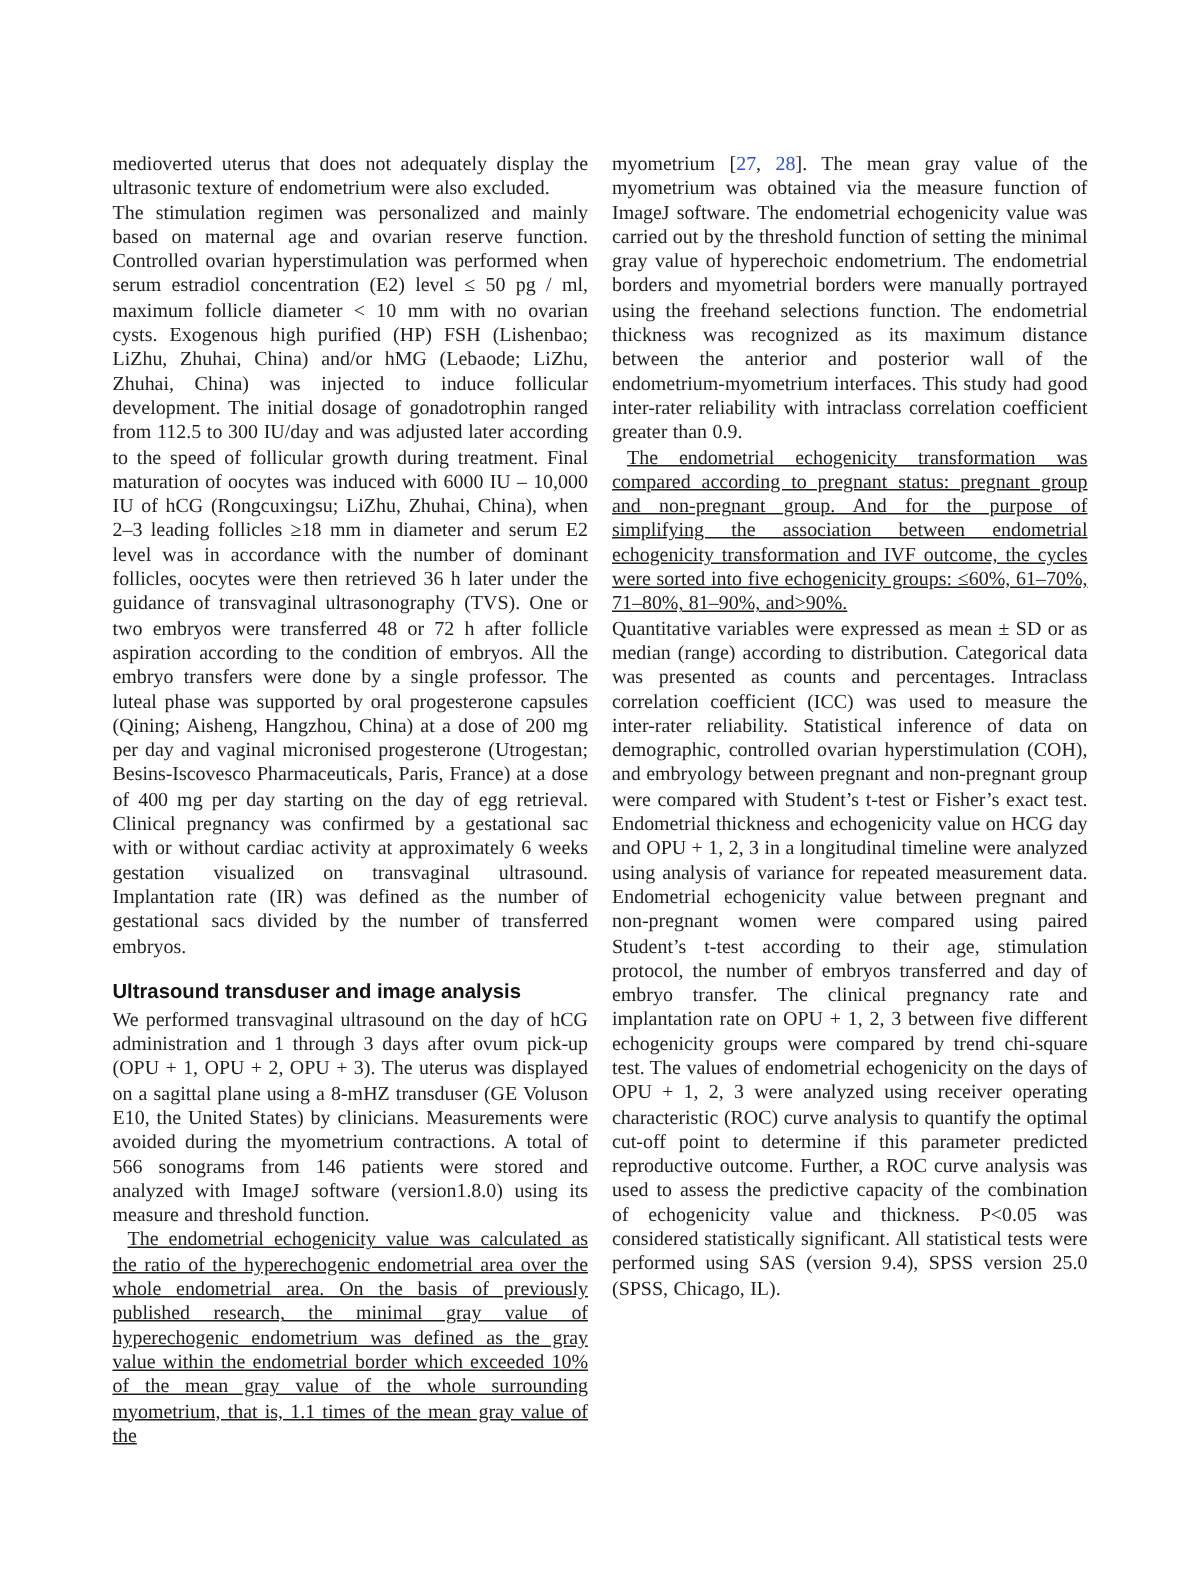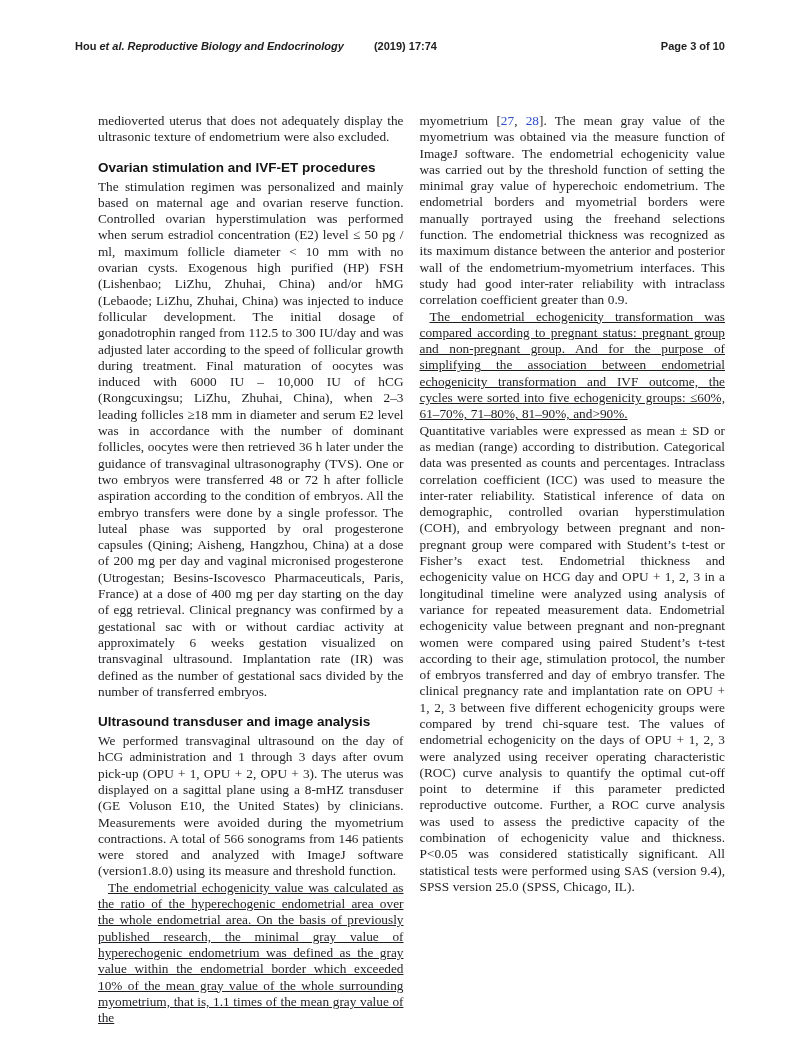--- a/index.html
+++ b/index.html
@@ -25,21 +25,20 @@
     font-size: 11px;
     font-weight: bold;
     color: #232023;
   }
   .rh-left em { font-style: italic; font-weight: bold; }
   .rh-cite { font-style: normal; margin-left: 30px; font-weight: bold; }
   .columns {
     display: flex;
     column-gap: 16px;
     margin-top: 61px;
-    margin-left: 23px;
   }
   .col { width: 317px; }
   .body-para {
     font-family: "Liberation Serif", "DejaVu Serif", serif;
     font-size: 13.3px;
     line-height: 16.3px;
     text-align: justify;
     margin: 0;
     hyphens: auto;
     -webkit-hyphens: auto;
@@ -57,31 +56,24 @@
   .ref-link {
     color: var(--link-color, #3050c8);
     text-decoration: none;
     cursor: pointer;
   }
 </style>
 </head>
 <body>
 
 <div class="page">
-  <header class="running-head">
-    <div class="rh-left">
-      <span>Hou </span><em>et al. </em><em>Reproductive Biology and Endocrinology</em><span class="rh-cite">(2019) 17:74</span>
-    </div>
-    <div class="rh-right">Page 3 of 10</div>
-  </header>
 
   <main class="columns">
     <section class="col">
         <p class="body-para">medioverted uterus that does not adequately display the ultrasonic texture of endometrium were also excluded.</p>
-        <h2 class="sec-heading">Ovarian stimulation and IVF-ET procedures</h2>
         <p class="body-para">The stimulation regimen was personalized and mainly based on maternal age and ovarian reserve function. Controlled ovarian hyperstimulation was performed when serum estradiol concentration (E2) level ≤ 50 pg / ml, maximum follicle diameter &lt; 10 mm with no ovarian cysts. Exogenous high purified (HP) FSH (Lishenbao; LiZhu, Zhuhai, China) and/or hMG (Lebaode; LiZhu, Zhuhai, China) was injected to induce follicular development. The initial dosage of gonadotrophin ranged from 112.5 to 300 IU/day and was adjusted later according to the speed of follicular growth during treatment. Final maturation of oocytes was induced with 6000 IU – 10,000 IU of hCG (Rongcuxingsu; LiZhu, Zhuhai, China), when 2–3 leading follicles ≥18 mm in diameter and serum E2 level was in accordance with the number of dominant follicles, oocytes were then retrieved 36 h later under the guidance of transvaginal ultrasonography (TVS). One or two embryos were transferred 48 or 72 h after follicle aspiration according to the condition of embryos. All the embryo transfers were done by a single professor. The luteal phase was supported by oral progesterone capsules (Qining; Aisheng, Hangzhou, China) at a dose of 200 mg per day and vaginal micronised progesterone (Utrogestan; Besins-Iscovesco Pharmaceuticals, Paris, France) at a dose of 400 mg per day starting on the day of egg retrieval. Clinical pregnancy was confirmed by a gestational sac with or without cardiac activity at approximately 6 weeks gestation visualized on transvaginal ultrasound. Implantation rate (IR) was defined as the number of gestational sacs divided by the number of transferred embryos.</p>
         <h2 class="sec-heading">Ultrasound transduser and image analysis</h2>
         <p class="body-para">We performed transvaginal ultrasound on the day of hCG administration and 1 through 3 days after ovum pick-up (OPU + 1, OPU + 2, OPU + 3). The uterus was displayed on a sagittal plane using a 8-mHZ transduser (GE Voluson E10, the United States) by clinicians. Measurements were avoided during the myometrium contractions. A total of 566 sonograms from 146 patients were stored and analyzed with ImageJ software (version1.8.0) using its measure and threshold function.</p>
         <p class="body-para indent">The endometrial echogenicity value was calculated as the ratio of the hyperechogenic endometrial area over the whole endometrial area. On the basis of previously published research, the minimal gray value of hyperechogenic endometrium was defined as the gray value within the endometrial border which exceeded 10% of the mean gray value of the whole surrounding myometrium, that is, 1.1 times of the mean gray value of the</p>
       </section>
     <section class="col">
         <p class="body-para"><span>myometrium [</span><a href="#" class="ref-link">27</a><span>, </span><a href="#" class="ref-link">28</a><span>]. The mean gray value of the myometrium was obtained via the measure function of ImageJ software. The endometrial echogenicity value was carried out by the threshold function of setting the minimal gray value of hyperechoic endometrium. The endometrial borders and myometrial borders were manually portrayed using the freehand selections function. The endometrial thickness was recognized as its maximum distance between the anterior and posterior wall of the endometrium-myometrium interfaces. This study had good inter-rater reliability with intraclass correlation coefficient greater than 0.9.</span></p>
         <p class="body-para indent">The endometrial echogenicity transformation was compared according to pregnant status: pregnant group and non-pregnant group. And for the purpose of simplifying the association between endometrial echogenicity transformation and IVF outcome, the cycles were sorted into five echogenicity groups: ≤60%, 61–70%, 71–80%, 81–90%, and&gt;90%.</p>
         <p class="body-para">Quantitative variables were expressed as mean ± SD or as median (range) according to distribution. Categorical data was presented as counts and percentages. Intraclass correlation coefficient (ICC) was used to measure the inter-rater reliability. Statistical inference of data on demographic, controlled ovarian hyperstimulation (COH), and embryology between pregnant and non-pregnant group were compared with Student’s t-test or Fisher’s exact test. Endometrial thickness and echogenicity value on HCG day and OPU + 1, 2, 3 in a longitudinal timeline were analyzed using analysis of variance for repeated measurement data. Endometrial echogenicity value between pregnant and non-pregnant women were compared using paired Student’s t-test according to their age, stimulation protocol, the number of embryos transferred and day of embryo transfer. The clinical pregnancy rate and implantation rate on OPU + 1, 2, 3 between five different echogenicity groups were compared by trend chi-square test. The values of endometrial echogenicity on the days of OPU + 1, 2, 3 were analyzed using receiver operating characteristic (ROC) curve analysis to quantify the optimal cut-off point to determine if this parameter predicted reproductive outcome. Further, a ROC curve analysis was used to assess the predictive capacity of the combination of echogenicity value and thickness. P&lt;0.05 was considered statistically significant. All statistical tests were performed using SAS (version 9.4), SPSS version 25.0 (SPSS, Chicago, IL).</p>
       </section>

